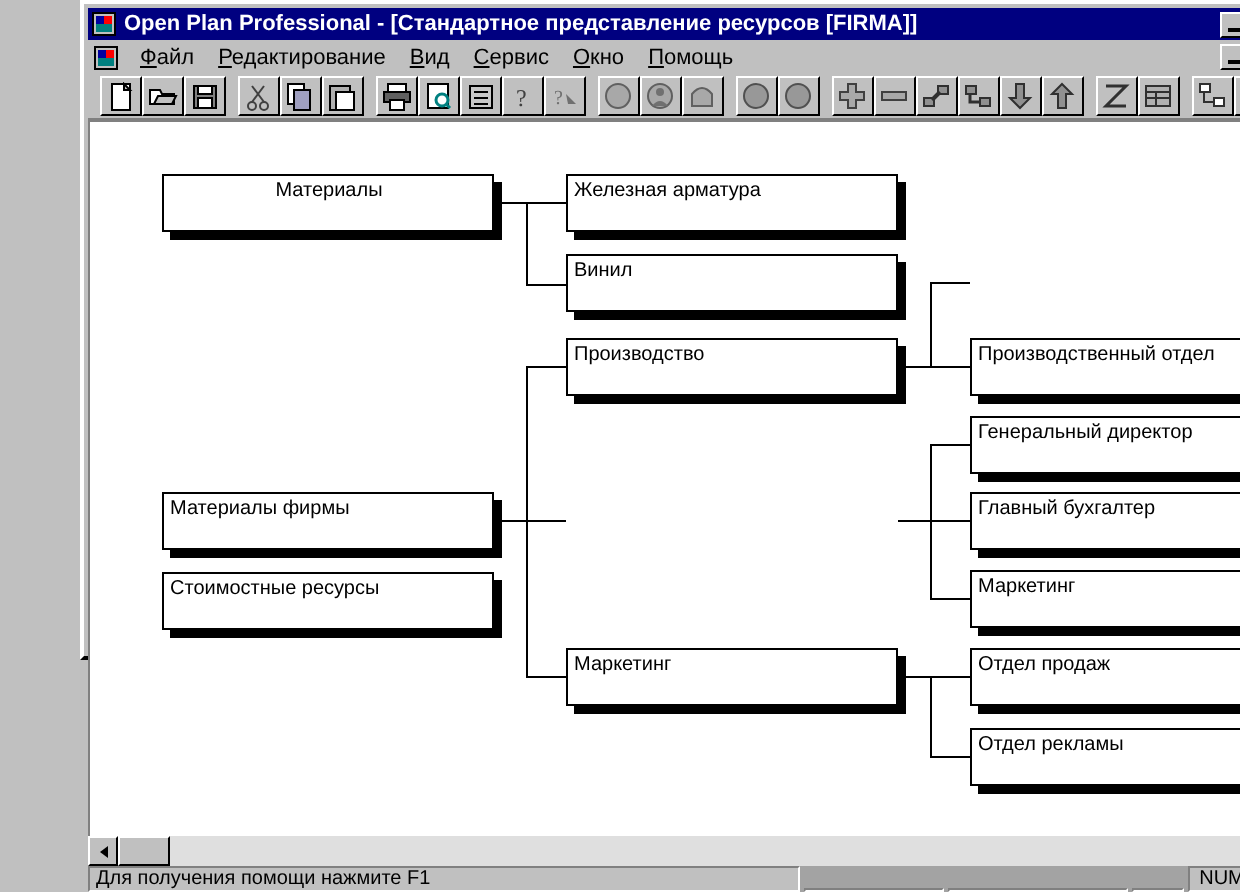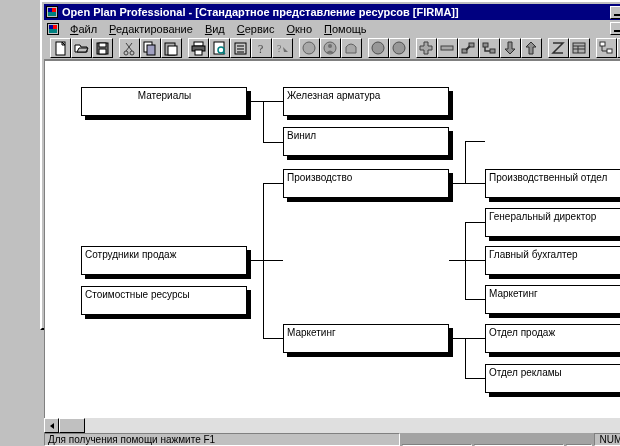--- a/index.html
+++ b/index.html
@@ -392,21 +392,21 @@
         </div>
         <div class="nodewrap" style="left: 440px; top: 147px; width: 170px; height: 29px;">
           <div style="position: absolute; left: 4px; top: 4px; width: 170px; height: 29px; background: rgb(0, 0, 0);"></div>
           <div class="node" style="left: 0px; top: 0px; width: 170px; height: 29px;">
             <div class="label">Генеральный директор</div>
           </div>
         </div>
         <div class="nodewrap" style="left: 36px; top: 185px; width: 166px; height: 29px;">
           <div style="position: absolute; left: 4px; top: 4px; width: 166px; height: 29px; background: rgb(0, 0, 0);"></div>
           <div class="node" style="left: 0px; top: 0px; width: 166px; height: 29px;">
-            <div class="label">Сотрудники продаж</div>
+            <div class="label">Материалы фирмы</div>
           </div>
         </div>
         <div class="nodewrap" style="left: 440px; top: 185px; width: 170px; height: 29px;">
           <div style="position: absolute; left: 4px; top: 4px; width: 170px; height: 29px; background: rgb(0, 0, 0);"></div>
           <div class="node" style="left: 0px; top: 0px; width: 170px; height: 29px;">
             <div class="label">Главный бухгалтер</div>
           </div>
         </div>
         <div class="nodewrap" style="left: 36px; top: 225px; width: 166px; height: 29px;">
           <div style="position: absolute; left: 4px; top: 4px; width: 166px; height: 29px; background: rgb(0, 0, 0);"></div>

